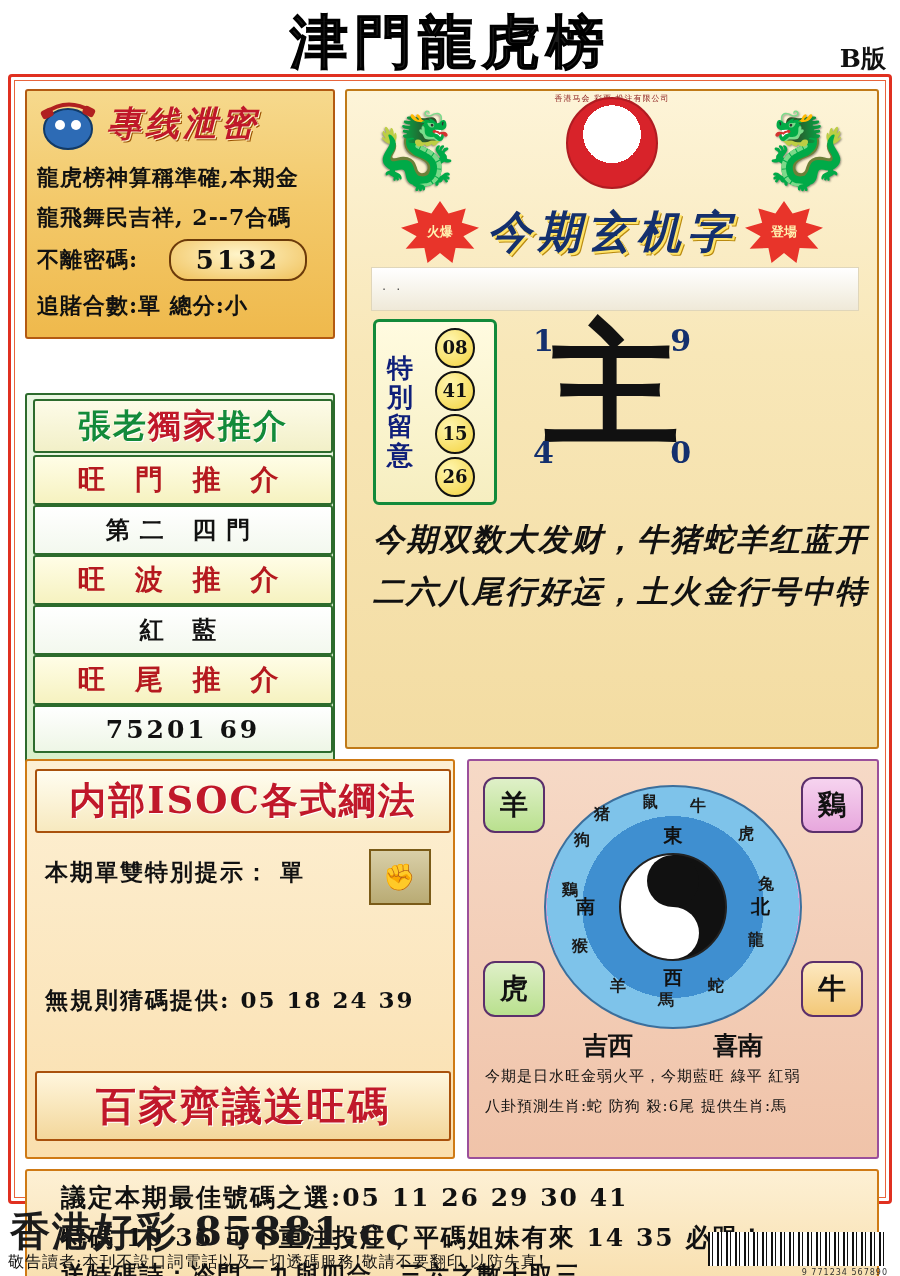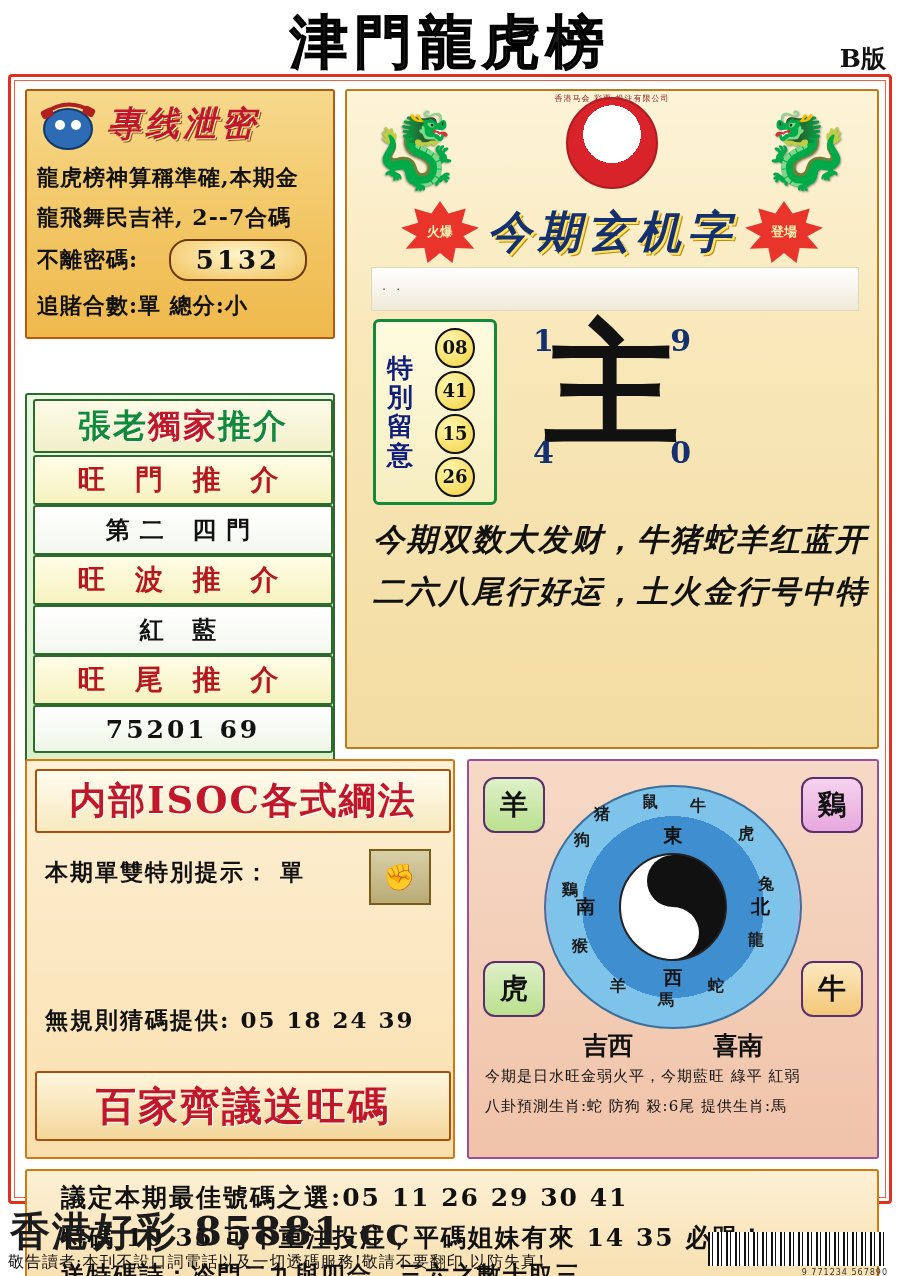--- a/index.html
+++ b/index.html
@@ -209,21 +209,21 @@
     display:flex;align-items:center;justify-content:center;
     font-family:"DejaVu Serif",serif;font-size:37px;font-weight:bold;color:#c0182a;
     letter-spacing:2px;text-shadow:1px 1px 0 #fff;
   }
   .isoc-line{
     position:absolute;left:18px;font-family:"DejaVu Serif",serif;font-size:23px;
     font-weight:bold;color:#111;letter-spacing:2px;white-space:nowrap;
   }
   .il1{top:96px;}
   .il2{top:168px;}
-  .il3{top:244px;}
+  .il3{top:224px;}
   .hand-icon{
     position:absolute;right:22px;top:88px;width:58px;height:52px;
     border:2px solid #7a5b18;background:linear-gradient(180deg,#d9cfa8,#b9ab74);
     display:flex;align-items:center;justify-content:center;font-size:26px;
   }
   .isoc-foot{
     position:absolute;left:8px;top:310px;width:412px;height:66px;
     border:2px solid #a9510c;border-radius:3px;
     background:linear-gradient(180deg,#fff6dd,#f3d79b);
     display:flex;align-items:center;justify-content:center;

